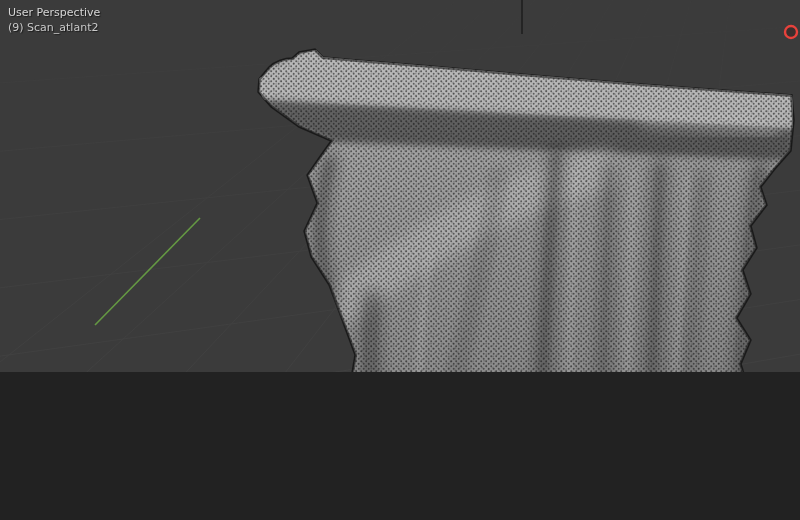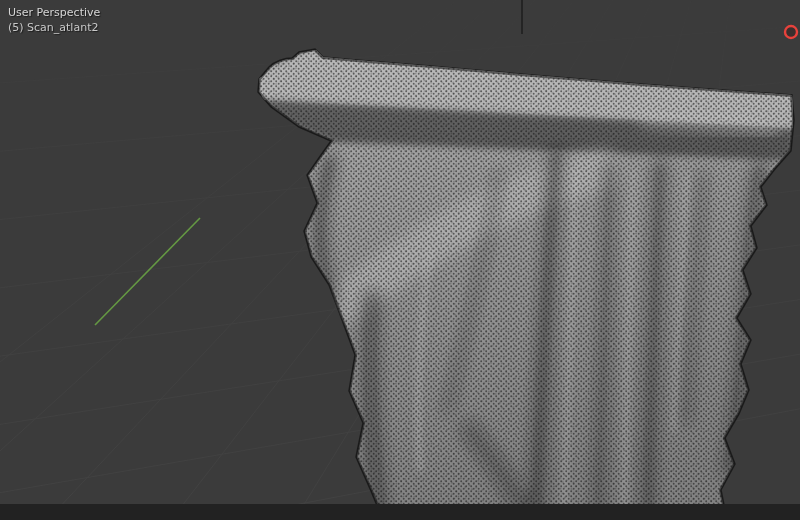--- a/index.html
+++ b/index.html
@@ -6,21 +6,21 @@
     --viewport_background:#3b3b3b;
     --grid_line:#474747;
     --y_axis_green:#69a344;
     --gizmo_red:#e8423c;
     --mesh_dots:#141414;
     --overlay_text:#d5d5d5;
   }
   html,body{margin:0;padding:0;background:#222;}
   #viewport{
     position:relative;
-    width:800px;height:504px;
+    width:800px;height:372px;
     overflow:hidden;
     background:var(--viewport_background);
     font-family:"DejaVu Sans","Liberation Sans",sans-serif;
     cursor:default;
   }
   #scene{position:absolute;inset:0;display:block;}
   .hud{
     position:absolute;left:8px;
     font-size:11px;line-height:15px;
     color:var(--overlay_text);
@@ -134,14 +134,14 @@
         <rect width="800" height="520" fill="url(#dotsB)" opacity="0.26"></rect>
 
         <use href="#silhouette" fill="none" stroke="#181818" stroke-width="4" opacity="0.55"></use>
       </g>
     </g>
 
     <circle cx="791" cy="32" r="6" fill="rgba(60,25,24,0.35)" stroke="var(--gizmo_red)" stroke-width="2.4"></circle>
   </svg>
 
   <div id="view-mode-label" class="hud">User Perspective</div>
-  <div id="object-name-label" class="hud">(5) Scan_atlant2</div>
+  <div id="object-name-label" class="hud">(9) Scan_atlant2</div>
 </div>
 
 </body></html>

